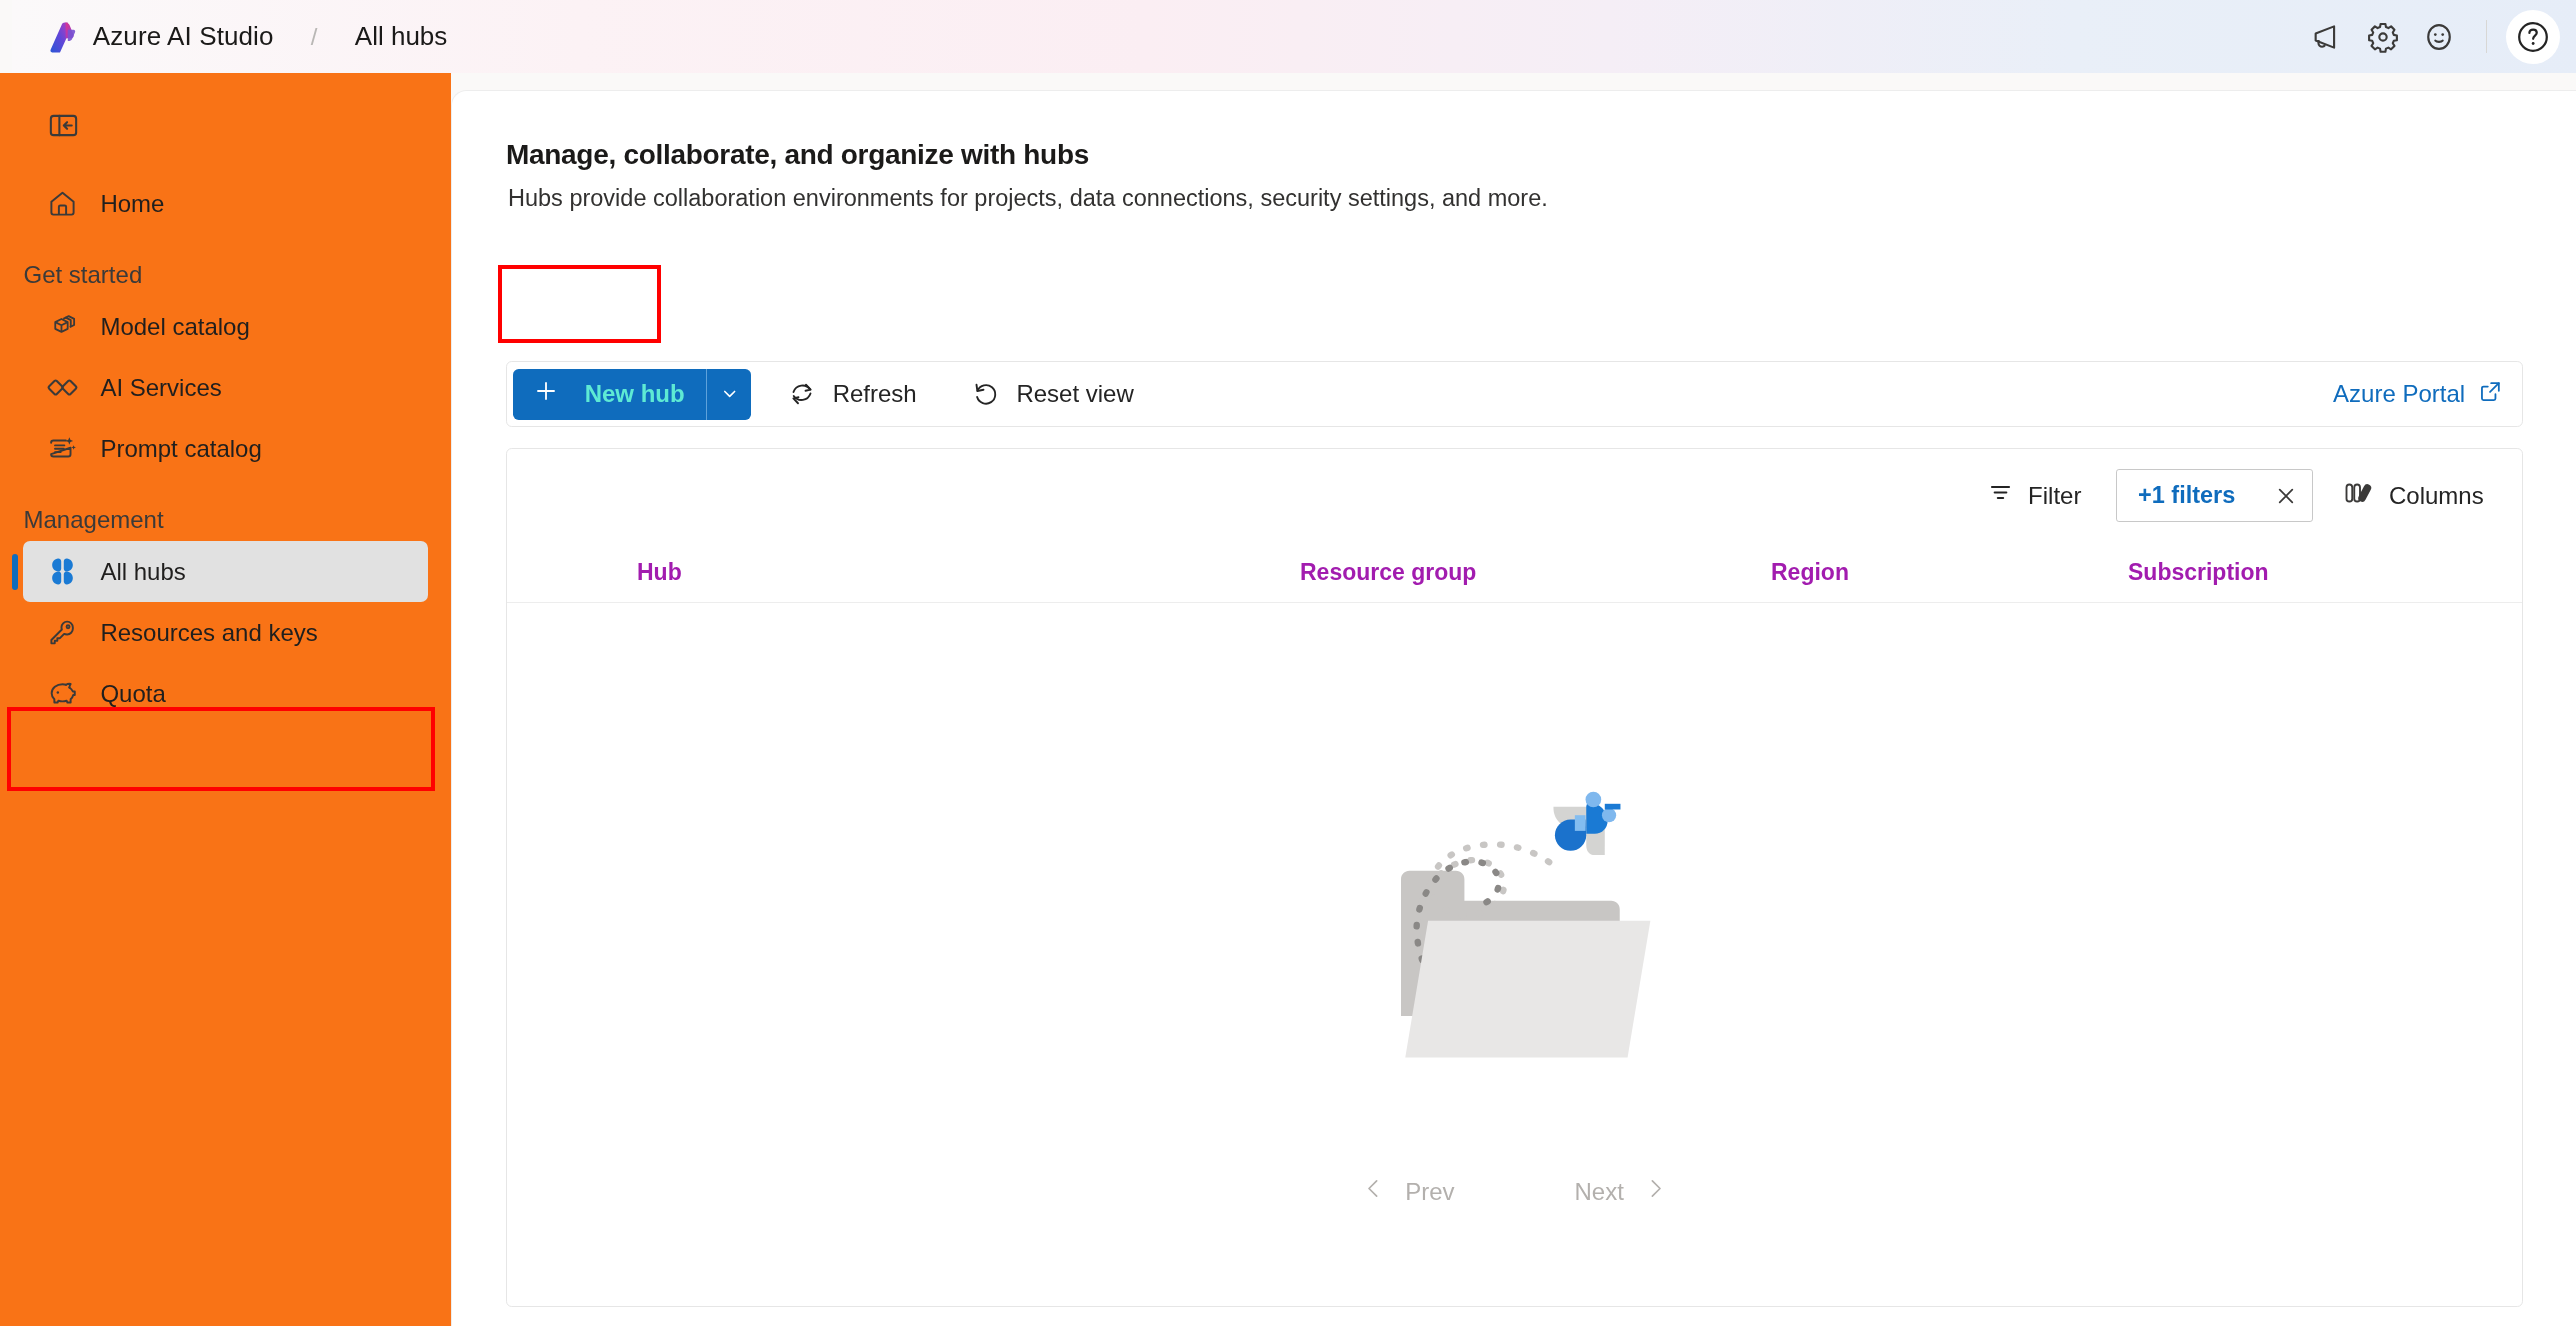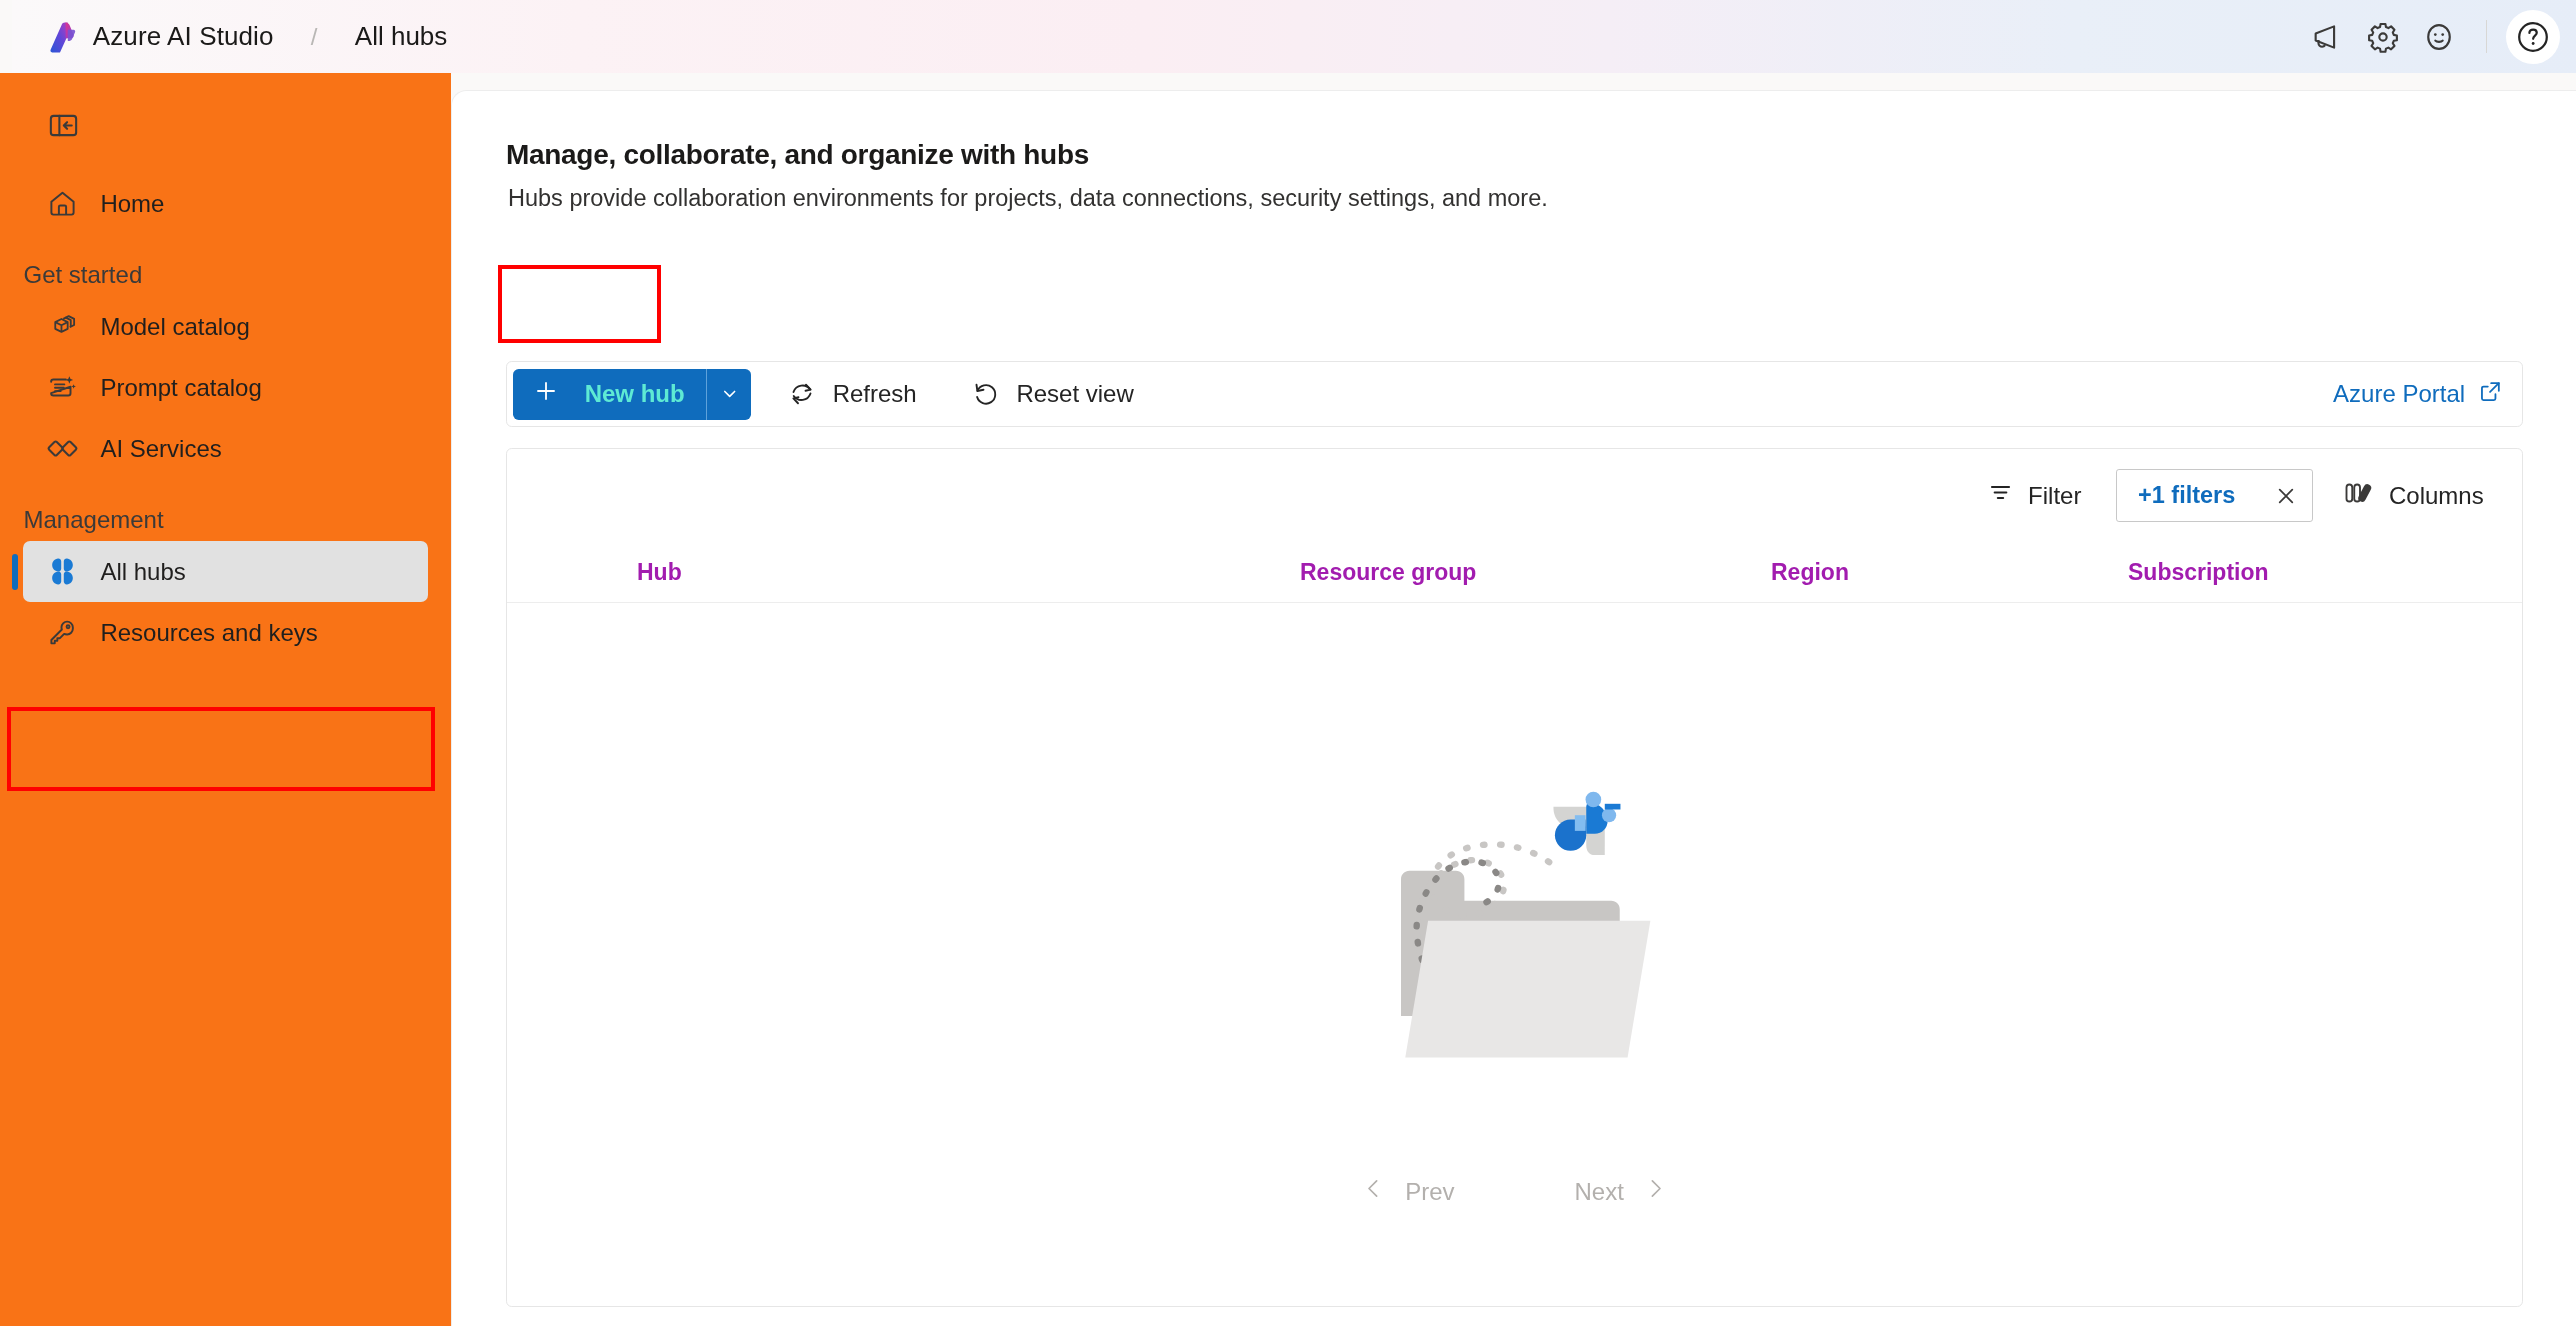--- a/index.html
+++ b/index.html
@@ -264,40 +264,40 @@
         <path d="M12.6 6.1 L16.8 4 L21 6.1 V10.8 L17.6 12.5"></path>
         <path d="M14.2 4.9 L18.4 7.1 L18.4 11.6"></path>
       </svg>
     </span>
     <span class="nav-label">Model catalog</span>
   </div>
 
 
   <div class="nav-item">
     <span class="nav-icon">
+      <svg width="33" height="33" viewBox="0 0 24 24" fill="none" stroke="#3b3a39" stroke-width="1.5" stroke-linejoin="round">
+        <rect x="3.1" y="8.1" width="7.8" height="7.8" rx="1.2" transform="rotate(45 7 12)"></rect>
+        <rect x="13.1" y="8.1" width="7.8" height="7.8" rx="1.2" transform="rotate(45 17 12)"></rect>
+      </svg>
+    </span>
+    <span class="nav-label">AI Services</span>
+  </div>
+
+  <div class="nav-item">
+    <span class="nav-icon">
       <svg width="31" height="31" viewBox="0 0 24 24" fill="none" stroke="#3b3a39" stroke-width="1.5" stroke-linecap="round" stroke-linejoin="round">
         <path d="M3.2 7.6 C3.2 6.6 4 5.8 5 5.8 H14.6 M18.2 11.4 V16.4 C18.2 17.4 17.4 18.2 16.4 18.2 H5 C4 18.2 3.2 17.4 3.2 16.4 Z"></path>
         <path d="M6.2 9.6 H13.4 M6.2 12.2 H13 M6.2 14.8 H10.6"></path>
         <path d="M17.3 3.2 L18.1 5.3 L20.2 6.1 L18.1 6.9 L17.3 9 L16.5 6.9 L14.4 6.1 L16.5 5.3 Z" fill="#3b3a39" stroke="none"></path>
         <path d="M20.6 9.4 L21.1 10.7 L22.4 11.2 L21.1 11.7 L20.6 13 L20.1 11.7 L18.8 11.2 L20.1 10.7 Z" fill="#3b3a39" stroke="none"></path>
       </svg>
     </span>
     <span class="nav-label">Prompt catalog</span>
   </div>
 
-  <div class="nav-item">
-    <span class="nav-icon">
-      <svg width="33" height="33" viewBox="0 0 24 24" fill="none" stroke="#3b3a39" stroke-width="1.5" stroke-linejoin="round">
-        <rect x="3.1" y="8.1" width="7.8" height="7.8" rx="1.2" transform="rotate(45 7 12)"></rect>
-        <rect x="13.1" y="8.1" width="7.8" height="7.8" rx="1.2" transform="rotate(45 17 12)"></rect>
-      </svg>
-    </span>
-    <span class="nav-label">AI Services</span>
-  </div>
-
   <div class="nav-group-title">Management</div>
 
   <div class="nav-item selected">
     <span class="sel-bar"></span>
     <span class="nav-icon">
       <svg width="31" height="31" viewBox="0 0 24 24">
         <path d="M11 4.2 C11 2.9 9.9 1.9 8.6 2 C6 2.2 4 4.4 4 7 C4 9.6 6 11.8 8.6 12 C9.9 12.1 11 11.1 11 9.8 Z" fill="#1a7ad4"></path>
         <path d="M13 4.2 C13 2.9 14.1 1.9 15.4 2 C18 2.2 20 4.4 20 7 C20 9.6 18 11.8 15.4 12 C14.1 12.1 13 11.1 13 9.8 Z" fill="#1a7ad4"></path>
         <path d="M11 14.2 C11 12.9 9.9 11.9 8.6 12 C6 12.2 4 14.4 4 17 C4 19.6 6 21.8 8.6 22 C9.9 22.1 11 21.1 11 19.8 Z" fill="#1a7ad4"></path>
         <path d="M13 14.2 C13 12.9 14.1 11.9 15.4 12 C18 12.2 20 14.4 20 17 C20 19.6 18 21.8 15.4 22 C14.1 22.1 13 21.1 13 19.8 Z" fill="#1a7ad4"></path>
@@ -309,20 +309,30 @@
   <div class="nav-item">
     <span class="nav-icon">
       <svg width="31" height="31" viewBox="0 0 24 24" fill="none" stroke="#3b3a39" stroke-width="1.5" stroke-linejoin="round" stroke-linecap="round">
         <path d="M15.6 3.6 C13.2 3.6 11.2 5.6 11.2 8 C11.2 8.6 11.3 9.2 11.5 9.7 L3.4 17.8 V20.4 H6 L6 18.4 H8 L8 16.4 H10 L13.3 13.1 C13.9 13.4 14.7 13.5 15.6 13.5 C18 13.5 20 11.5 20 9.1 V8 C20 5.6 18 3.6 15.6 3.6 Z"></path>
         <circle cx="16.3" cy="7.6" r="1.15"></circle>
       </svg>
     </span>
     <span class="nav-label">Resources and keys</span>
   </div>
 
+  <div class="nav-item">
+    <span class="nav-icon">
+      <svg width="31" height="31" viewBox="0 0 24 24" fill="none" stroke="#3b3a39" stroke-width="1.5" stroke-linejoin="round" stroke-linecap="round">
+        <path d="M14.8 5.2 C13.9 4.9 13 4.8 12 4.8 C7.4 4.8 3.6 7.9 3.6 11.8 C3.6 13.6 4.4 15.2 5.7 16.4 V19 H8.2 L8.8 17.6 C9.8 17.9 10.9 18.1 12 18.1 C13.1 18.1 14.2 17.9 15.2 17.6 L15.8 19 H18.3 V16.4 C19.3 15.5 20 14.4 20.3 13.1 H21.5 V10.4 H20 C19.4 9.2 18.5 8.2 17.3 7.4"></path>
+        <path d="M14.8 5.2 C15.9 4.5 17.1 4.3 18.3 4.6 C17.7 5.5 17.4 6.5 17.3 7.4"></path>
+        <circle cx="8.4" cy="11.2" r=".95" fill="#3b3a39" stroke="none"></circle>
+      </svg>
+    </span>
+    <span class="nav-label">Quota</span>
+  </div>
 </div>
 
 <div class="main">
 
   <div class="page-title">Manage, collaborate, and organize with hubs</div>
   <div class="page-sub">Hubs provide collaboration environments for projects, data connections, security settings, and more.</div>
 
   <div class="toolbar">
 
     <div class="newhub">

